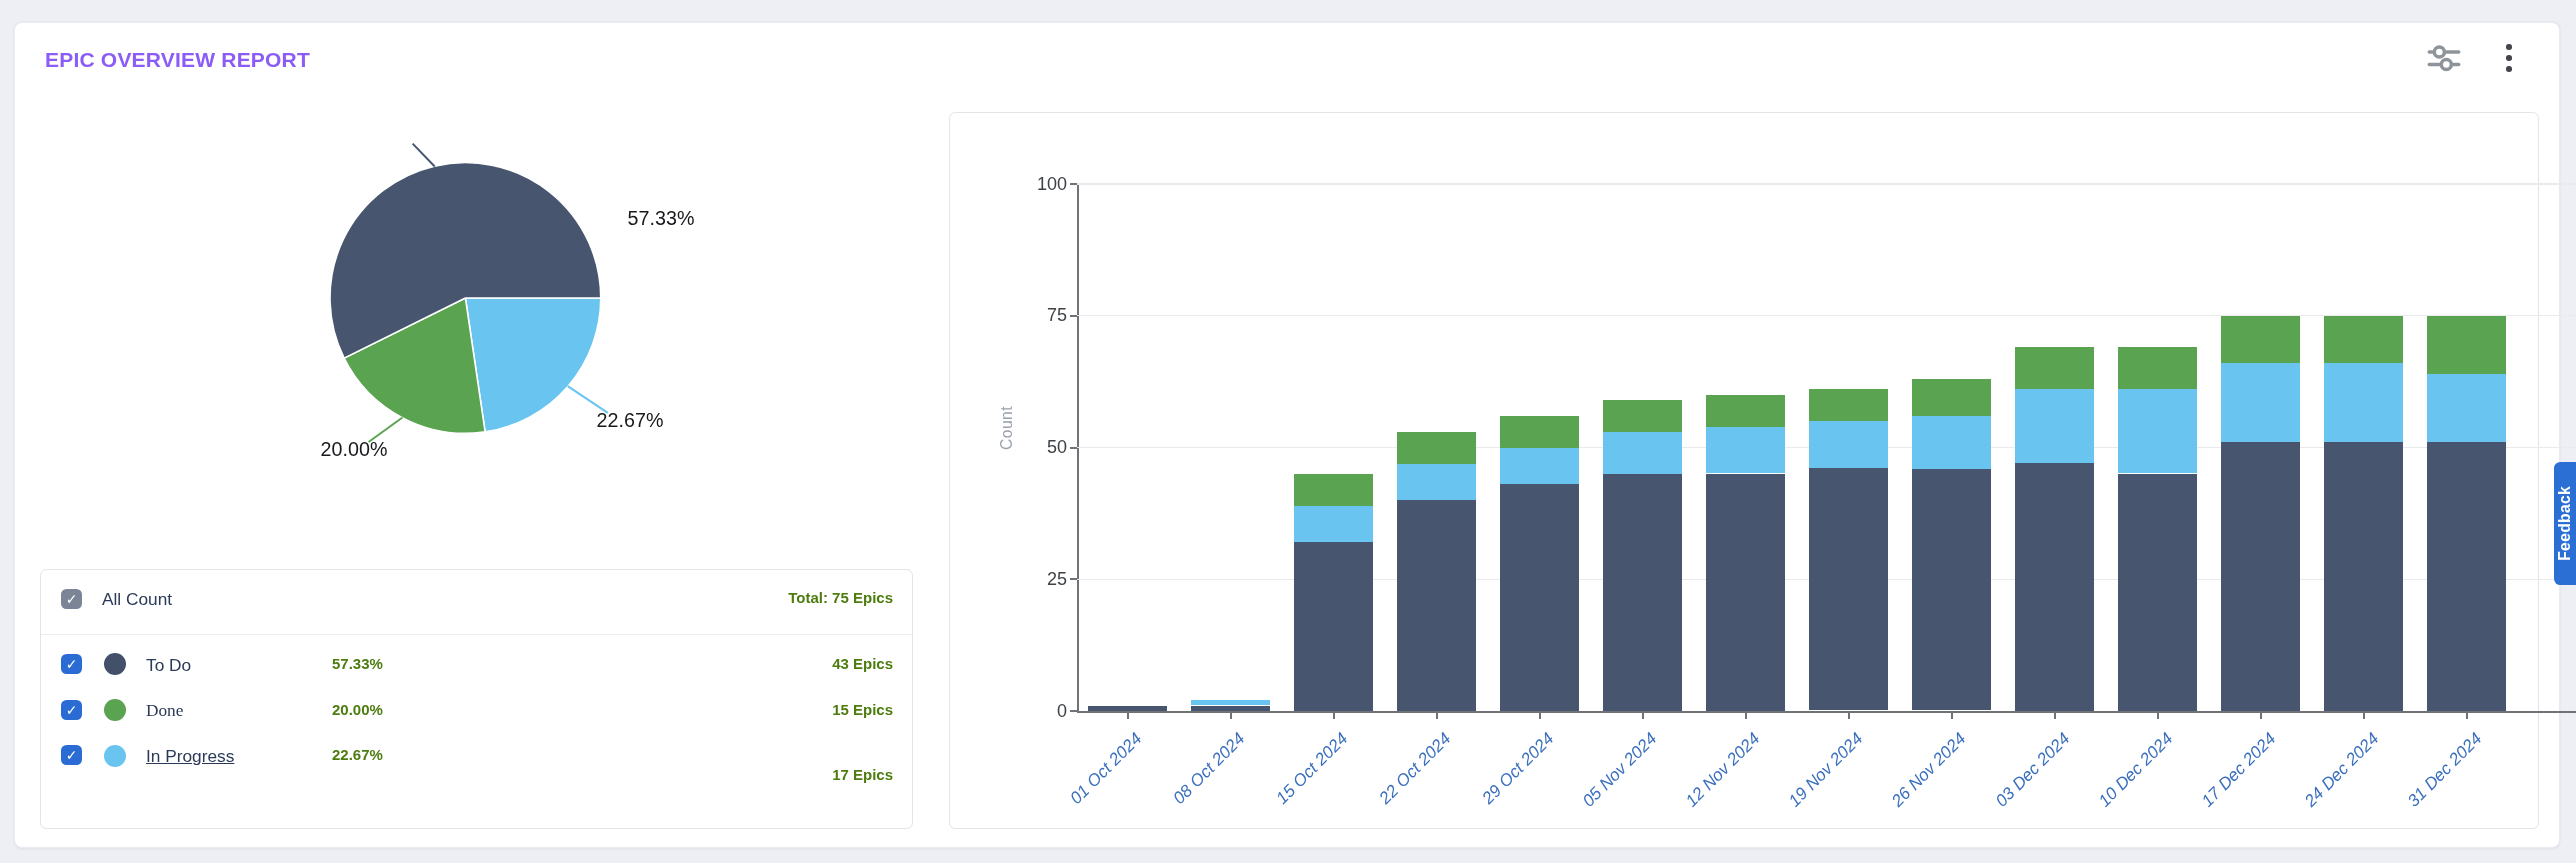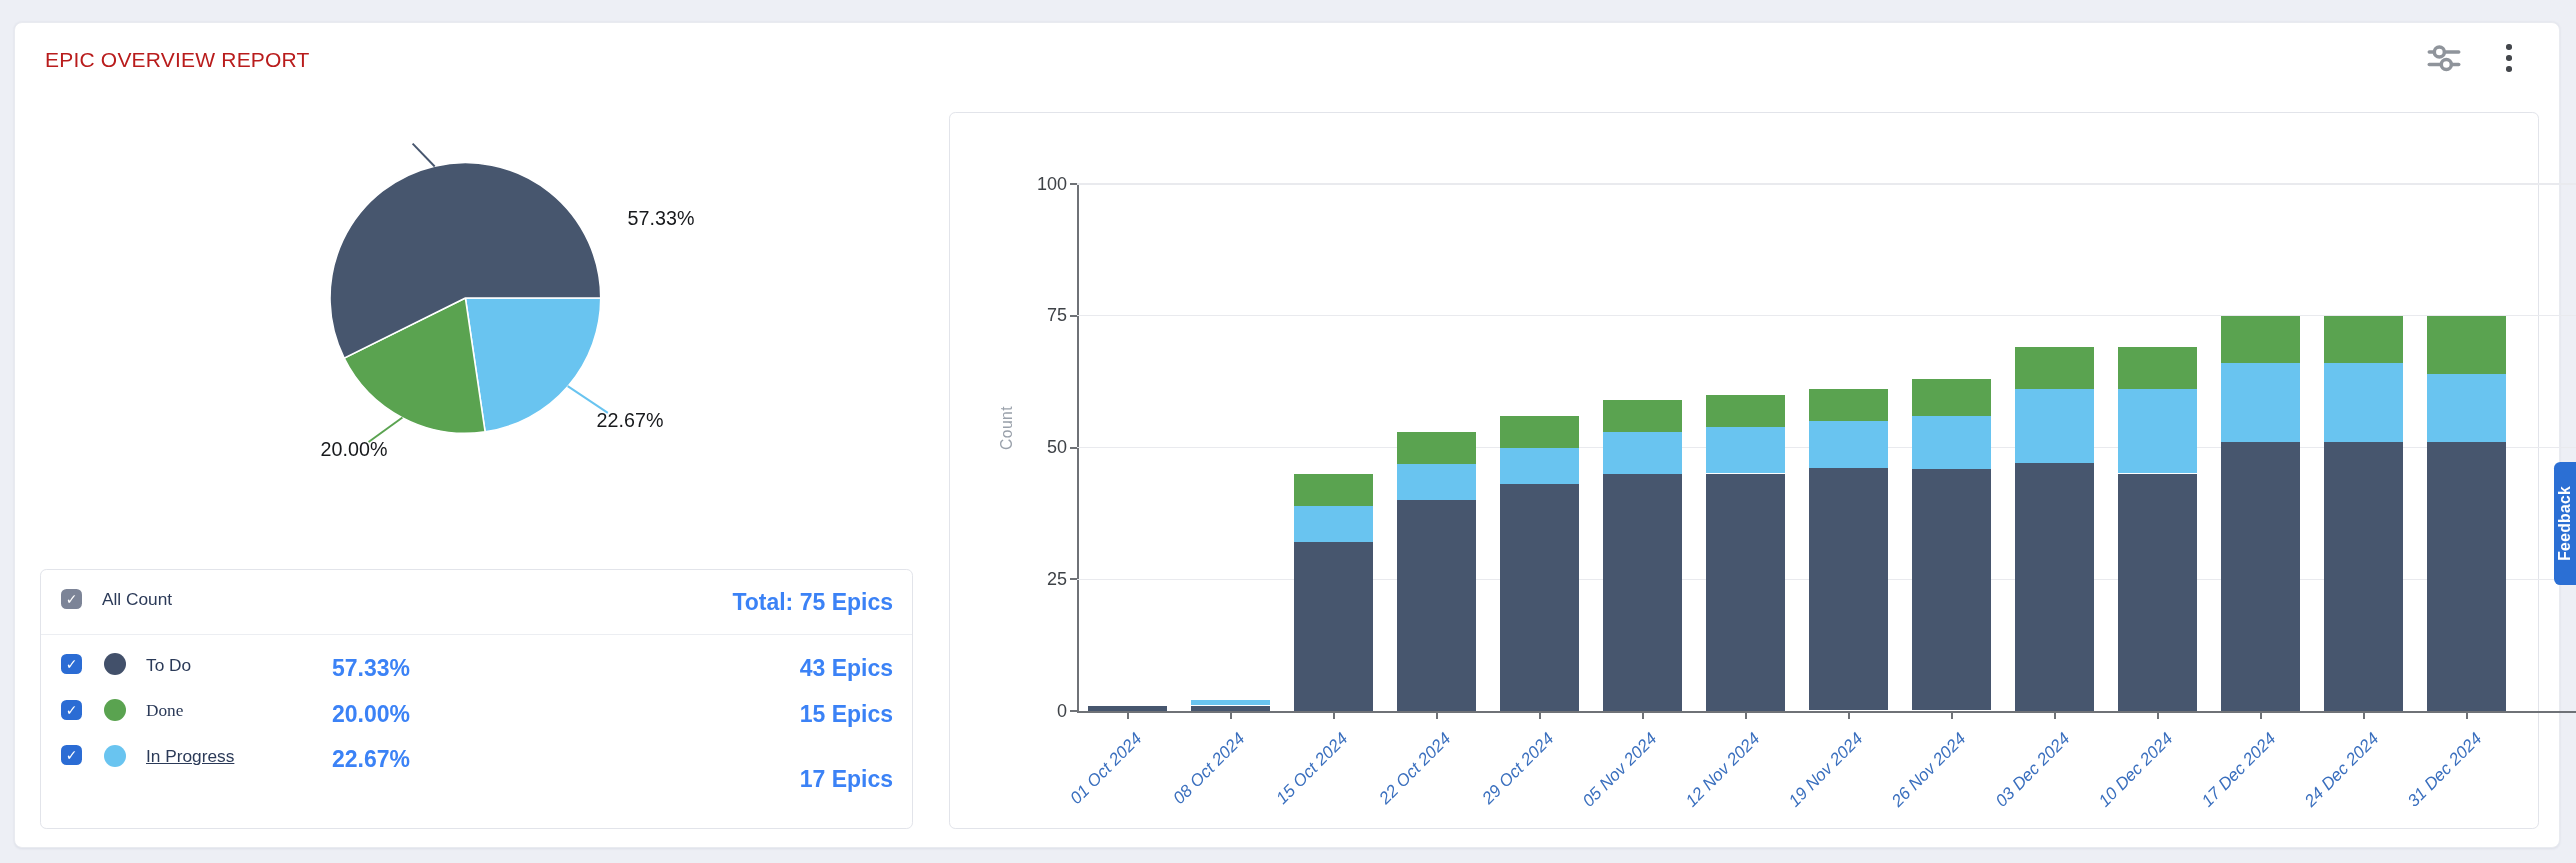--- a/index.html
+++ b/index.html
@@ -11,21 +11,21 @@
     overflow:hidden;
   }
   .card {
     position:absolute; left:14px; top:22px; width:2546px; height:826px;
     background:#ffffff; border-radius:7.9px;
     border:0.8px solid #e9ebf0;
     box-shadow:0 0.8px 2.4px rgba(23,43,77,.08);
   }
   .report-title {
     position:absolute; left:30px; top:25px;
-    font-size:21px; font-weight:400; color:#b91c1c; letter-spacing:0.2px;
+    font-size:21px; font-weight:700; color:#8b5cf6; letter-spacing:0.2px;
   }
   .top-icons { position:absolute; top:17.3px; right:31px; display:flex; align-items:center; gap:27px; }
   .icon-btn { width:38px; height:35px; display:flex; align-items:center; justify-content:center; cursor:pointer; border-radius:4.7px; }
   .kebab { display:flex; flex-direction:column; gap:5.5px; }
   .kebab i { width:5.5px; height:5.5px; border-radius:50%; background:#43464b; }
 
   
   .pie-wrap { position:absolute; left:267px; top:86px; width:425px; height:370px; }
   .pie-wrap svg { position:absolute; left:0; top:0; }
   .pie-label { position:absolute; transform:translate(-50%,-50%); font-size:19.7px; color:#17191c; white-space:nowrap; }
@@ -36,21 +36,21 @@
     background:#fff; border:1.2px solid #e2e4ea; border-radius:6.3px;
   }
   .legend-divider { position:absolute; left:0; right:0; top:64px; height:1.2px; background:#eceef2; }
   .chk {
     position:absolute; width:20.4px; height:20.4px; border-radius:5.5px;
     display:flex; align-items:center; justify-content:center;
     color:#fff; font-size:14px; font-weight:700; cursor:pointer;
   }
   .legend-swatch { position:absolute; width:22px; height:22px; border-radius:50%; }
   .legend-text { position:absolute; font-size:17.3px; color:#2b3a58; white-space:nowrap; }
-  .legend-num  { position:absolute; font-size:23px; color:#3b82f6; font-weight:600; white-space:nowrap; }
+  .legend-num  { position:absolute; font-size:15px; color:#4d7c0f; font-weight:600; white-space:nowrap; }
   .right-align { right:19px; text-align:right; }
 
   
   .chart-card {
     position:absolute; left:934px; top:89px; width:1590px; height:717px;
     background:#fff; border:1.2px solid #e2e4ea; border-radius:6.3px;
   }
   .ylab {
     position:absolute; left:57px; top:315px; transform:translate(-50%,-50%) rotate(-90deg);
     font-size:15.7px; color:#9aa1ab; letter-spacing:0.4px;

